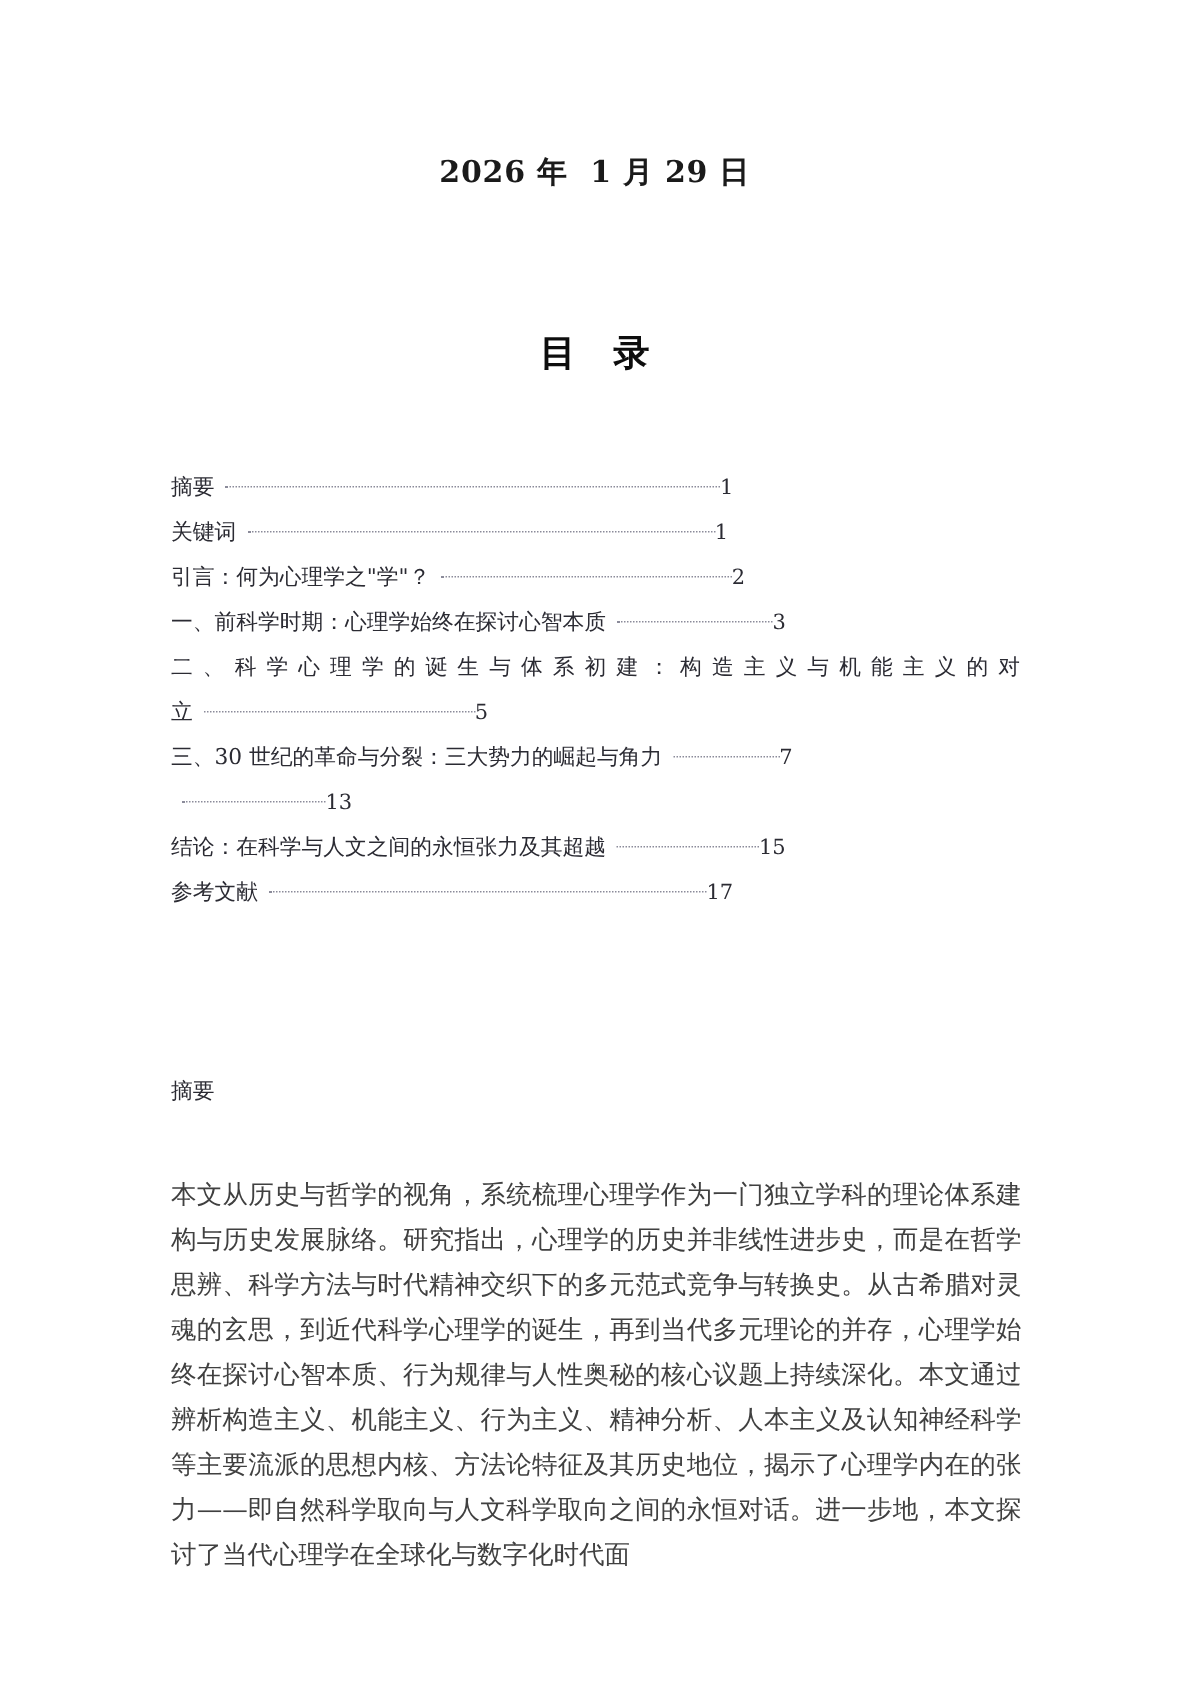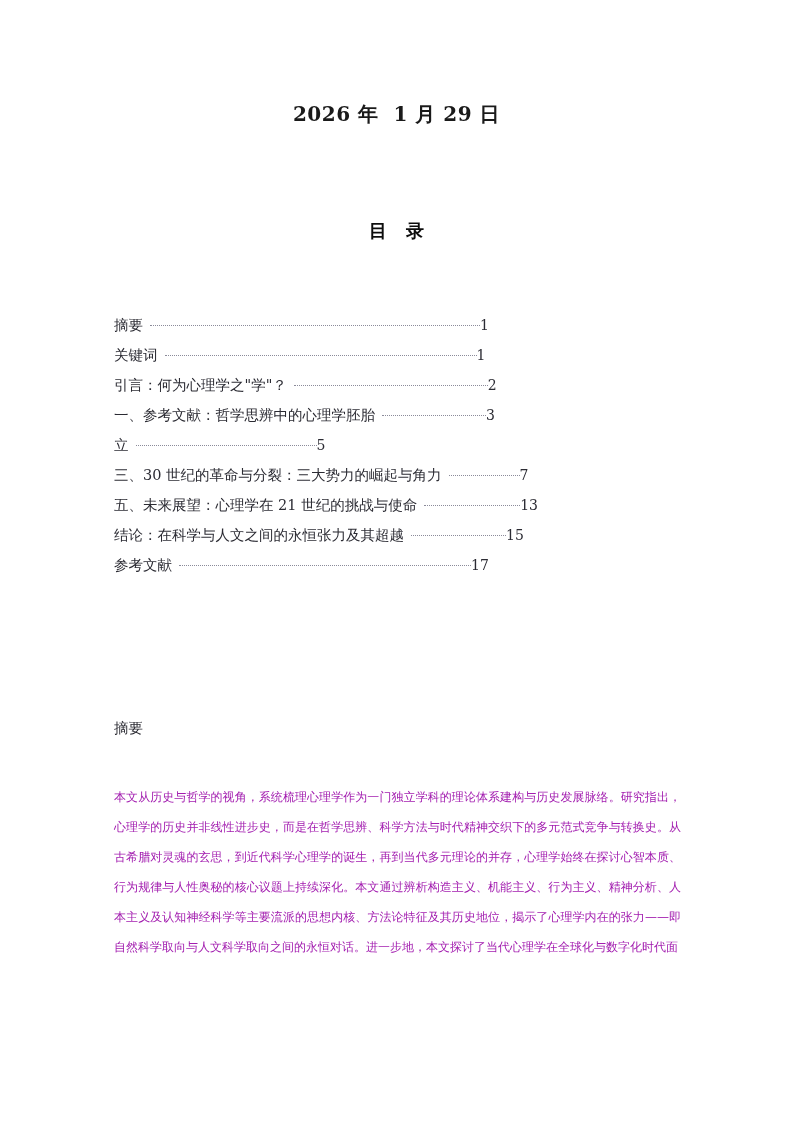--- a/index.html
+++ b/index.html
@@ -38,21 +38,21 @@
 
   
   .toc-title {
     position: absolute;
     top: 219px;
     left: 0;
     width: 793px;
     text-align: center;
     font-family: "DejaVu Serif", "Liberation Serif", serif;
     font-weight: bold;
-    font-size: 18px;
+    font-size: 24px;
     color: #0d0d0d;
     white-space: pre;
   }
 
   
   .toc {
     position: absolute;
     top: 310px;
     left: 114px;
     width: 566px;
@@ -109,23 +109,23 @@
     left: 114px;
     font-size: 14.5px;
     color: #2b2b33;
     line-height: 24px;
   }
   .abstract-body {
     position: absolute;
     top: 782px;
     left: 114px;
     width: 567px;
-    font-size: 12px;
+    font-size: 17px;
     line-height: 30px;
-    color: #a21caf;
+    color: #404040;
     text-align: justify;
     text-align-last: left;
     text-justify: inter-character;
   }
 </style>
 </head>
 <body>
 
 <div class="page">
 
@@ -147,40 +147,42 @@
       <span class="toc-page">1</span>
     </div>
 
     <div class="toc-entry">
       <span class="toc-label">引言：何为心理学之"学"？</span>
       <span class="toc-leader" style="width: 194px;"></span>
       <span class="toc-page">2</span>
     </div>
 
     <div class="toc-entry">
-      <span class="toc-label">一、参考文献：哲学思辨中的心理学胚胎</span>
+      <span class="toc-label">一、前科学时期：心理学始终在探讨心智本质</span>
       <span class="toc-leader" style="width: 104px;"></span>
       <span class="toc-page">3</span>
     </div>
 
+    <div class="toc-entry wrap-line1">
+      <span class="spread">二、科学心理学的诞生与体系初建：构造主义与机能主义的对</span>
+    </div>
     <div class="toc-entry wrap-line2">
       <span class="toc-label">立</span>
       <span class="toc-leader" style="width: 181px;"></span>
       <span class="toc-page">5</span>
     </div>
 
     <div class="toc-entry">
       <span class="toc-label">三、30 世纪的革命与分裂：三大势力的崛起与角力</span>
       <span class="toc-leader" style="width: 71px;"></span>
       <span class="toc-page">7</span>
     </div>
 
 
     <div class="toc-entry">
-      <span class="toc-label">五、未来展望：心理学在 21 世纪的挑战与使命</span>
       <span class="toc-leader" style="width: 96px;"></span>
       <span class="toc-page">13</span>
     </div>
 
     <div class="toc-entry">
       <span class="toc-label">结论：在科学与人文之间的永恒张力及其超越</span>
       <span class="toc-leader" style="width: 95px;"></span>
       <span class="toc-page">15</span>
     </div>
 

